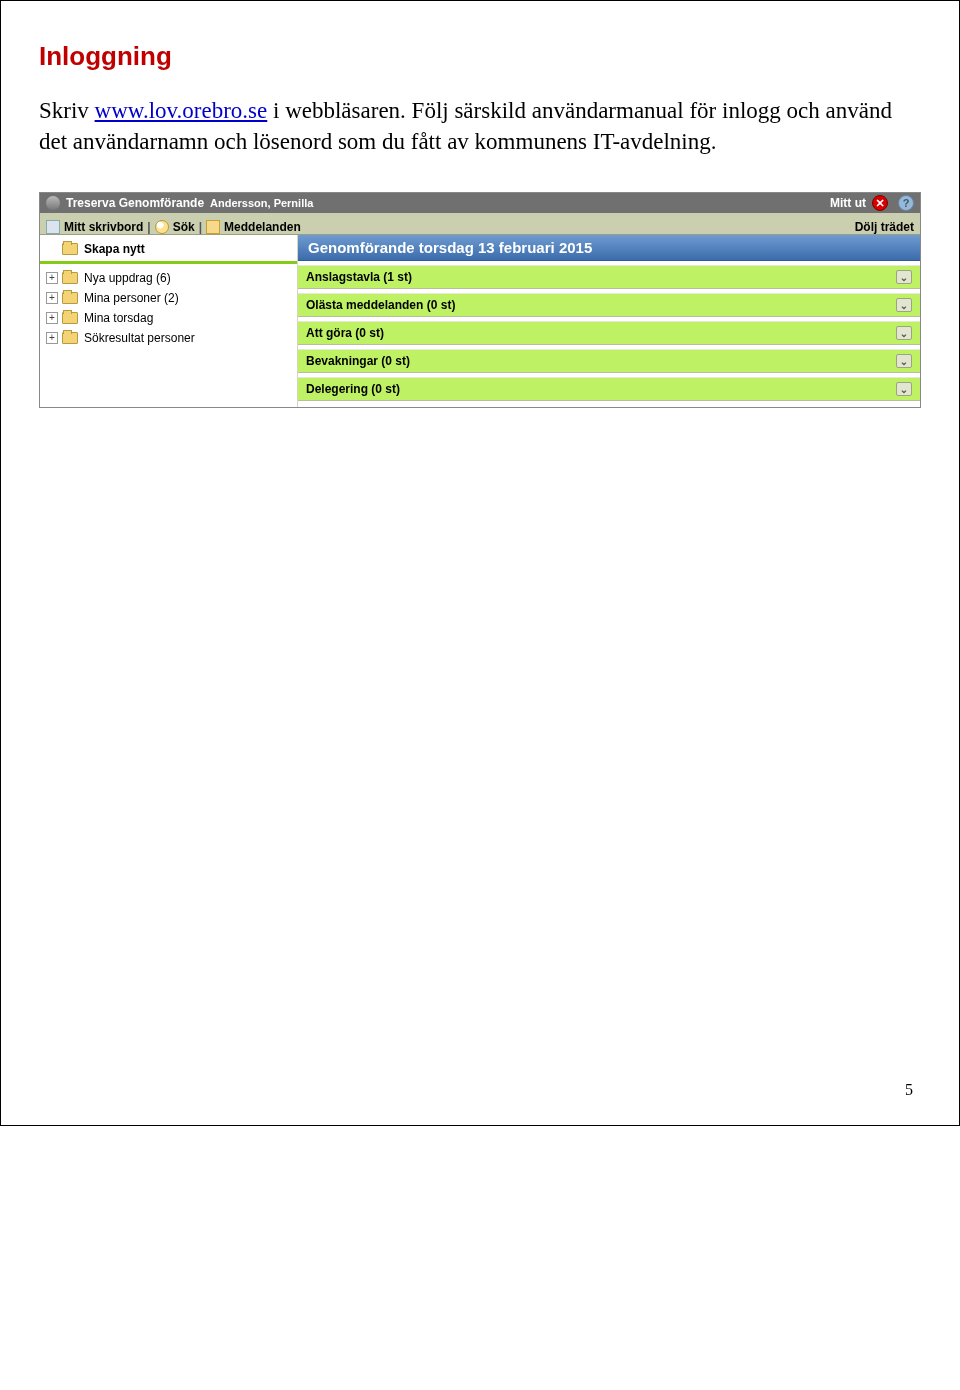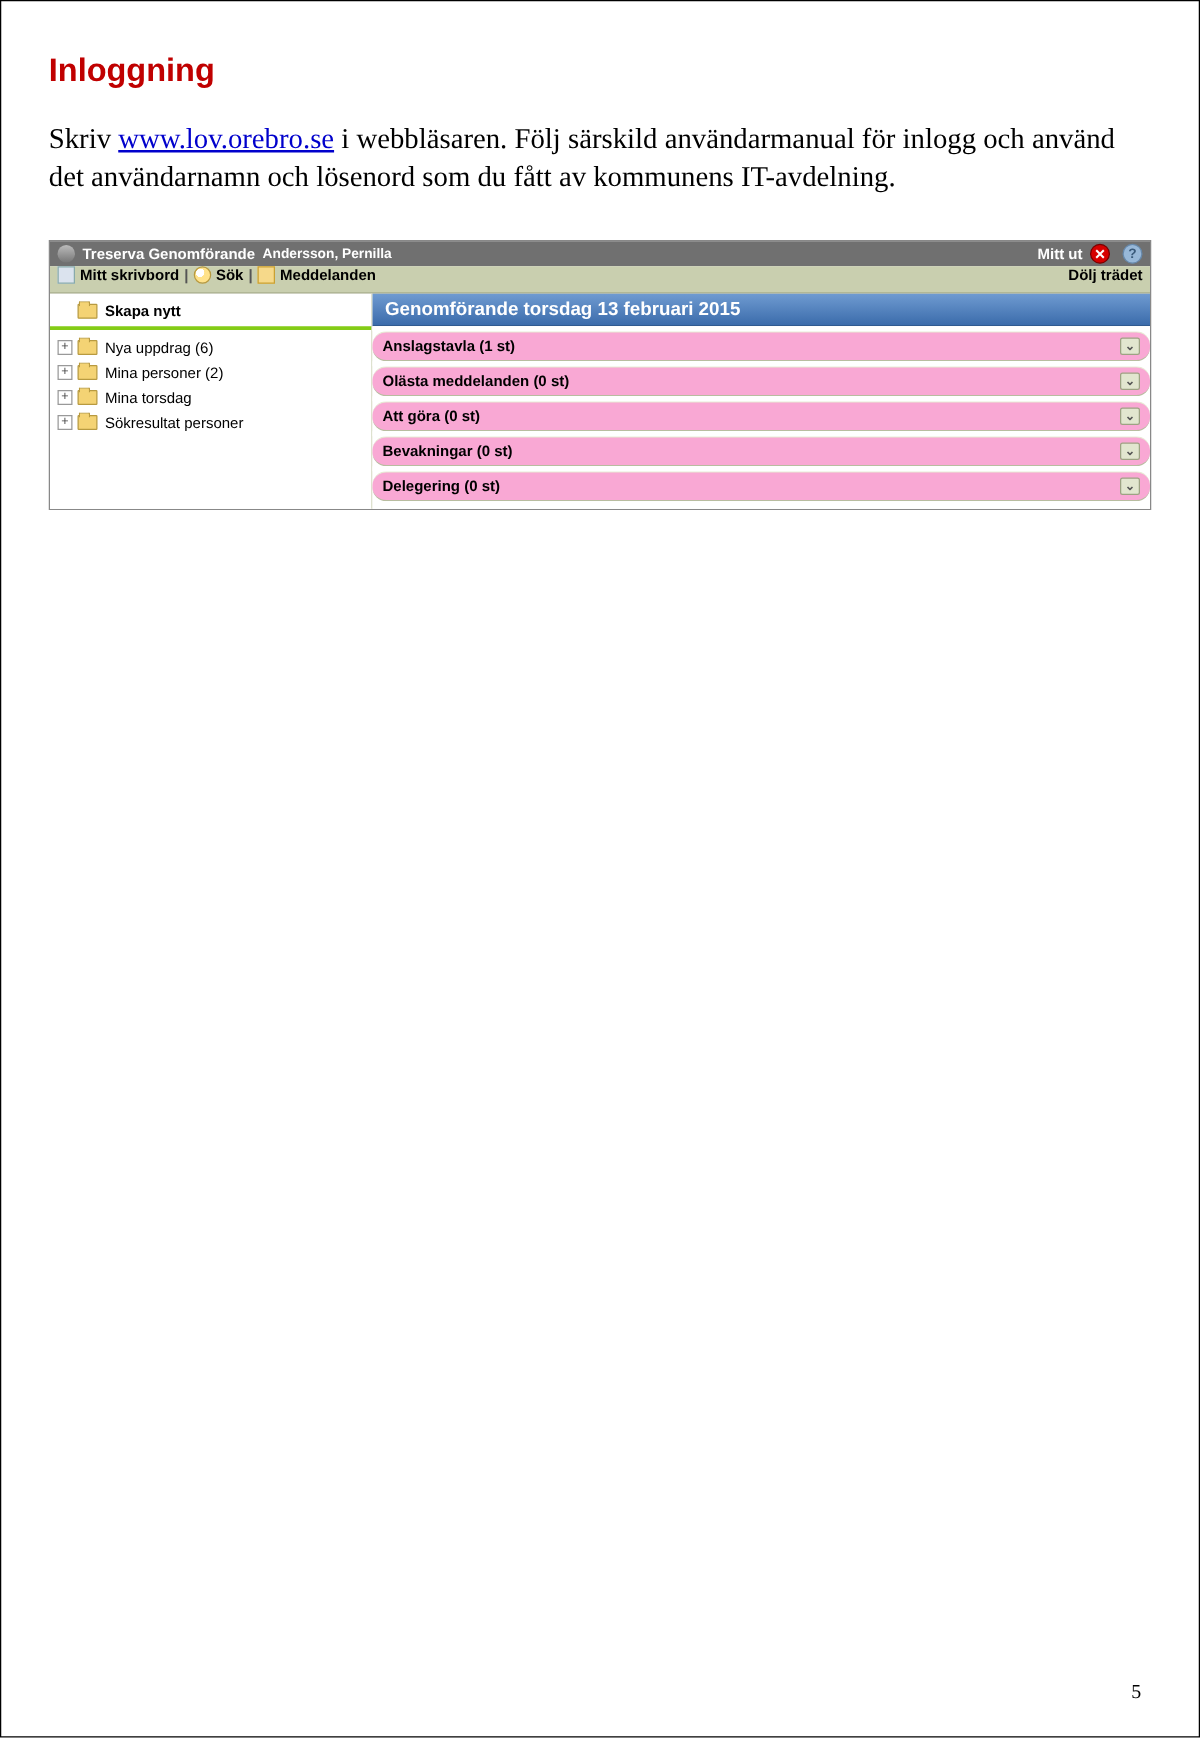--- a/index.html
+++ b/index.html
@@ -1,18 +1,18 @@
 <!DOCTYPE html>
 <html><head>
 <meta charset="utf-8">
 <style>
   * { box-sizing: border-box; }
   body { margin: 0; font-family: Arial, Helvetica, sans-serif; background: #fff; }
   .page {
-    width: 960px; height: 1390px; margin: 0 auto;
+    width: 960px; height: 1126px; margin: 0 auto;
     border: 1px solid #000; position: relative; background: #fff;
     padding: 40px 38px 20px 38px;
   }
   .title { color: #c00000; font-family: Arial, sans-serif; font-size: 26px; font-weight: bold; margin:0 0 14px 0;}
   .intro { font-family: "Times New Roman", Times, serif; font-size: 23px; line-height: 1.35; color:#000; }
   .intro a { color: #0000cc; text-decoration: underline; }
 
   .shot {
     margin-top: 35px;
     border: 1px solid #888;
@@ -29,21 +29,21 @@
   .appbar .brand { font-weight:bold; }
   .appbar .user { font-size:11px; font-weight:bold; margin-left:6px;}
   .appbar .spacer { flex:1; }
   .appbar .logout { font-weight:bold; margin-right:6px;}
   .close-btn { width:16px;height:16px;background:#d60000;border-radius:50%;display:flex;align-items:center;justify-content:center;color:#fff;font-size:11px;font-weight:bold;border:1px solid #7a0000;}
   .help-btn { width:16px;height:16px;border-radius:50%;background:#98b8d8;border:1px solid #6688aa;margin-left:10px;display:flex;align-items:center;justify-content:center;color:#3a5a7a;font-size:11px;font-weight:bold;}
 
   
   .tabsbar {
     background: #c9cfaf; border-bottom:1px solid #9aa07f;
-    display:flex; align-items:flex-start; height:22px; font-size:12px; font-weight:bold;
+    display:flex; align-items:flex-end; height:22px; font-size:12px; font-weight:bold;
     padding:0 6px; color:#000;
   }
   .tabsbar .sep { color:#555; margin:0 4px;}
   .tabsbar .small-icon { width:14px;height:14px; margin-right:4px; display:inline-block;}
   .ic-doc {background:#dbe3ee;border:1px solid #8aa;}
   .ic-search {background:radial-gradient(circle at 35% 35%, #fff 0 30%, #ffe28a 31% 100%);border-radius:50%;border:1px solid #b89a40;}
   .ic-mail {background:#f6d98a;border:1px solid #c9a032;}
   .tabsbar .right { flex:1; }
   .hide-tree { font-weight:bold;}
 
@@ -63,25 +63,24 @@
 
   .main { flex:1; }
   .main-header {
     height:26px; display:flex;align-items:center;
     background: linear-gradient(#6f9bd1, #3b6cab);
     color:#fff;font-weight:bold;font-size:15px;padding:0 10px;
     border-bottom:1px solid #305a90;
   }
   .panel {
     border-bottom:1px solid #b8bda0;
-    background:#f9a8d4;
+    background:#bef264;
     height:24px;display:flex;align-items:center;justify-content:space-between;
     font-size:12px;font-weight:bold;color:#000;padding:0 8px;
     border-top:1px solid #e6ead3;
-    border-radius:11px;
   }
   .panel:first-of-type{margin-top:6px;}
   .panel-gap{height:4px;background:#fff;}
   .main-bg { background:#fff; padding-bottom:6px; }
   .expander {
     width:16px;height:14px;border:1px solid #9da383;background:#e2e6cf;
     display:flex;align-items:center;justify-content:center;font-size:10px;color:#555;border-radius:2px;
   }
 
   .pagenum { position:absolute; bottom:26px; right:46px; font-family:"Times New Roman",serif; font-size:16px; }

